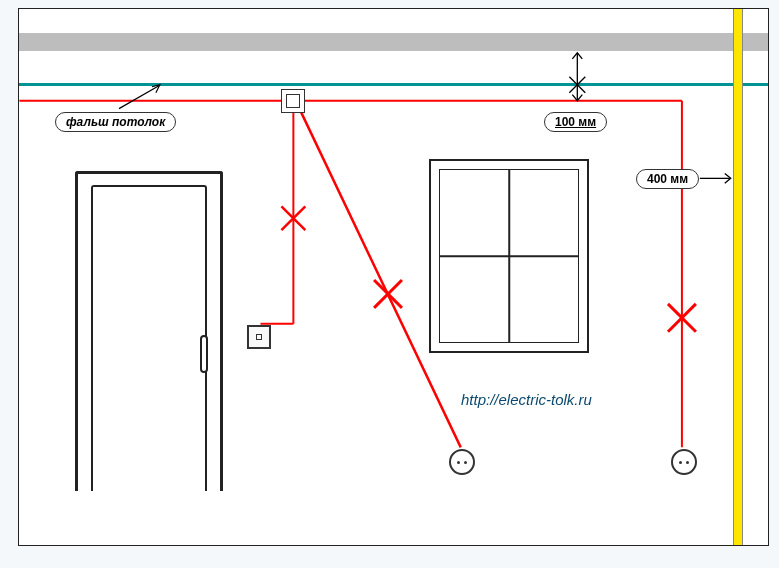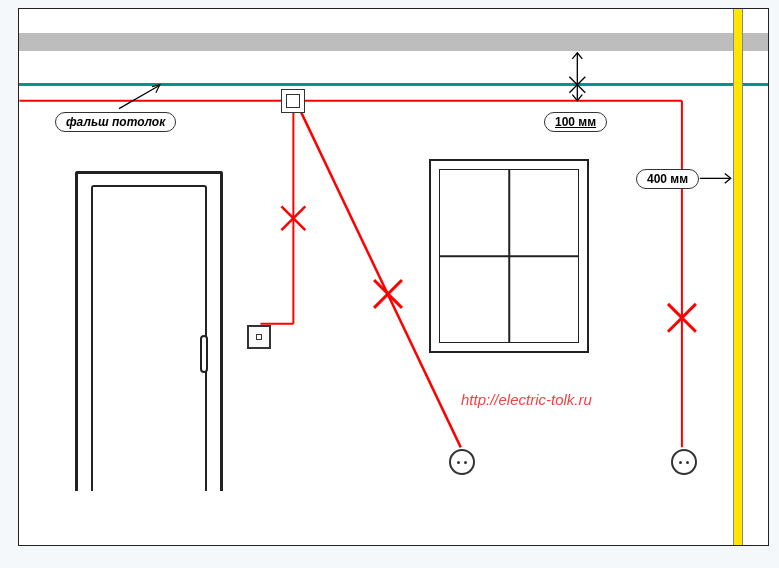--- a/index.html
+++ b/index.html
@@ -117,21 +117,21 @@
     background: #fff;
   }
   .socket::before, .socket::after {
     content:''; position:absolute; width:3px; height:3px; background:#333; border-radius:50%;
     top: 10px;
   }
   .socket::before { left: 6px; }
   .socket::after  { right: 6px; }
   .url {
     position: absolute;
-    color: #ef4444;
+    color: #0c4a6e;
     font-style: italic;
     font-size: 15px;
   }
   svg.overlay {
     position: absolute;
     left: 0; top: 0;
     width: 100%; height: 100%;
     pointer-events: none;
   }
 </style>

